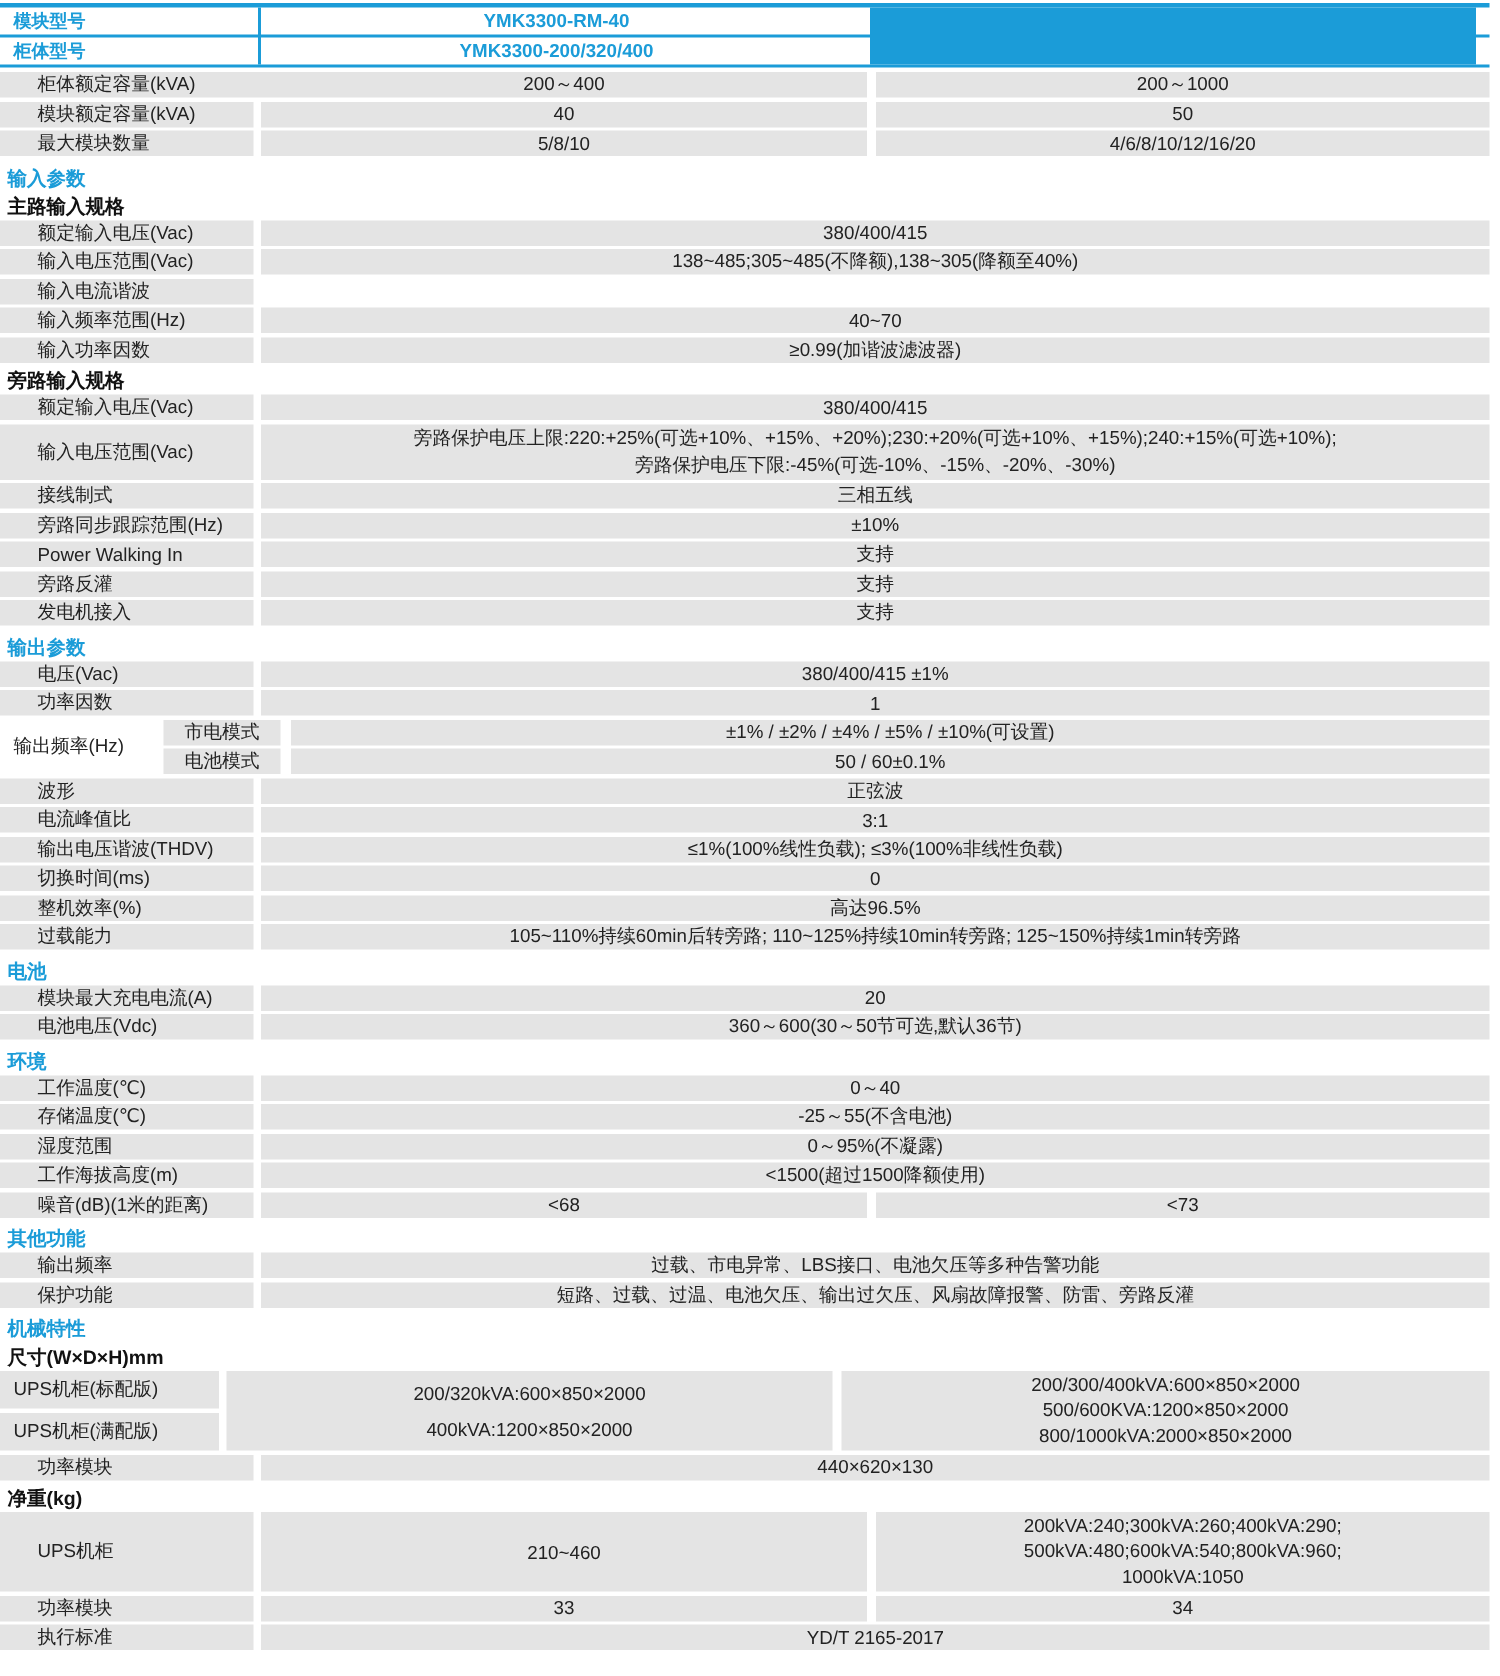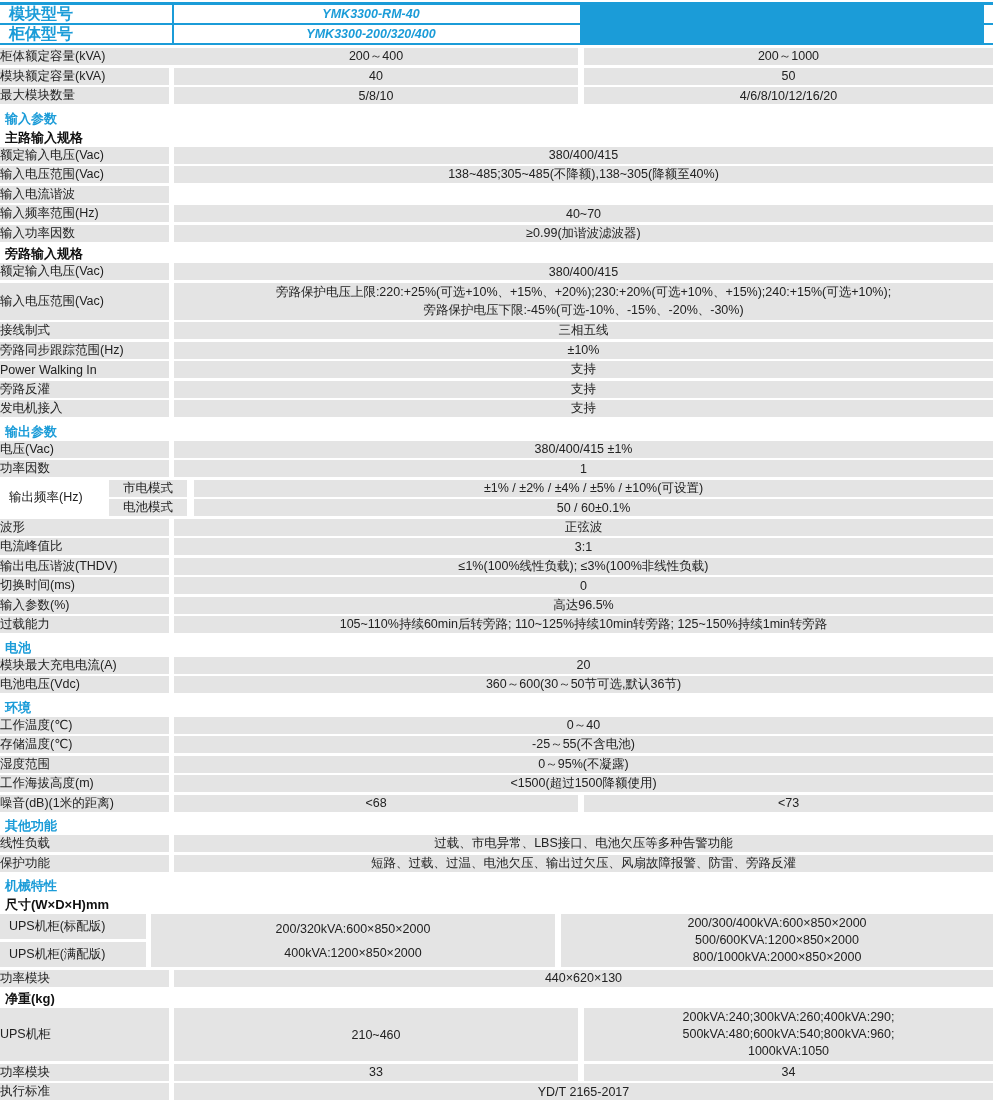--- a/index.html
+++ b/index.html
@@ -11,34 +11,34 @@
     -webkit-font-smoothing:antialiased;
   }
   .wrap { width:993px; padding-top:2px; }
 
   
   .header-block { position:relative; margin-bottom:3px; }
   .topbar { height:3px; background:var(--accent); }
   .hrow { display:flex; height:18px; align-items:center; }
   .hrow .hlabel {
     width:169px; padding-left:9px;
-    color:var(--accent); font-weight:bold; font-size:16px;
-  }
-  .hrow .hval { text-align:center; color:var(--accent); font-weight:bold; font-size:12.5px;font-style:italic; }
+    color:var(--accent); font-weight:bold; font-size:12px;
+  }
+  .hrow .hval { text-align:center; color:var(--accent); font-weight:bold; font-size:12.5px; }
   .hrow .hv2 { width:404px; margin-right:6px; }
   .hrow .hv3 { flex:1; }
   .hdivider { height:2px; background:var(--accent); }
   .vline { position:absolute; width:2px; background:var(--accent); top:3px; height:38px; }
   .vline.v1 { left:172px; }
   .vline.v2 { left:580px; }
 
   
   .row { display:flex; height:17px; margin-bottom:2.5px; }
   .cell { background:var(--cellbg); display:flex; align-items:center; }
-  .lbl { width:169px; padding-left:0; margin-right:5px; }
+  .lbl { width:169px; padding-left:25px; margin-right:5px; }
   .lbl.nogap { margin-right:0; width:174px; }
   .val { justify-content:center; text-align:center; }
   .v2 { width:404px; margin-right:6px; }
   .v3 { flex:1; }
   .vfull { flex:1; }
 
   
   .row.multi { height:37px; }
   .row.multi .vfull { flex-direction:column; justify-content:center; line-height:18px; }
 
@@ -196,21 +196,21 @@
       </div>
       <div class="row">
         <div class="cell lbl">输出电压谐波(THDV)</div>
         <div class="cell val vfull">≤1%(100%线性负载); ≤3%(100%非线性负载)</div>
       </div>
       <div class="row">
         <div class="cell lbl">切换时间(ms)</div>
         <div class="cell val vfull">0</div>
       </div>
       <div class="row">
-        <div class="cell lbl">输入参数(%)</div>
+        <div class="cell lbl">整机效率(%)</div>
         <div class="cell val vfull">高达96.5%</div>
       </div>
       <div class="row">
         <div class="cell lbl">过载能力</div>
         <div class="cell val vfull">105~110%持续60min后转旁路; 110~125%持续10min转旁路; 125~150%持续1min转旁路</div>
       </div>
       <div class="section">电池</div>
       <div class="row">
         <div class="cell lbl">模块最大充电电流(A)</div>
         <div class="cell val vfull">20</div>
@@ -236,21 +236,21 @@
         <div class="cell lbl">工作海拔高度(m)</div>
         <div class="cell val vfull">&lt;1500(超过1500降额使用)</div>
       </div>
       <div class="row">
         <div class="cell lbl">噪音(dB)(1米的距离)</div>
         <div class="cell val v2">&lt;68</div>
         <div class="cell val v3">&lt;73</div>
       </div>
       <div class="section">其他功能</div>
       <div class="row">
-        <div class="cell lbl">线性负载</div>
+        <div class="cell lbl">输出频率</div>
         <div class="cell val vfull">过载、市电异常、LBS接口、电池欠压等多种告警功能</div>
       </div>
       <div class="row">
         <div class="cell lbl">保护功能</div>
         <div class="cell val vfull">短路、过载、过温、电池欠压、输出过欠压、风扇故障报警、防雷、旁路反灌</div>
       </div>
       <div class="section">机械特性</div>
       <div class="subsection">尺寸(W×D×H)mm</div>
       <div class="dimsrow">
         <div class="dims-labels">

